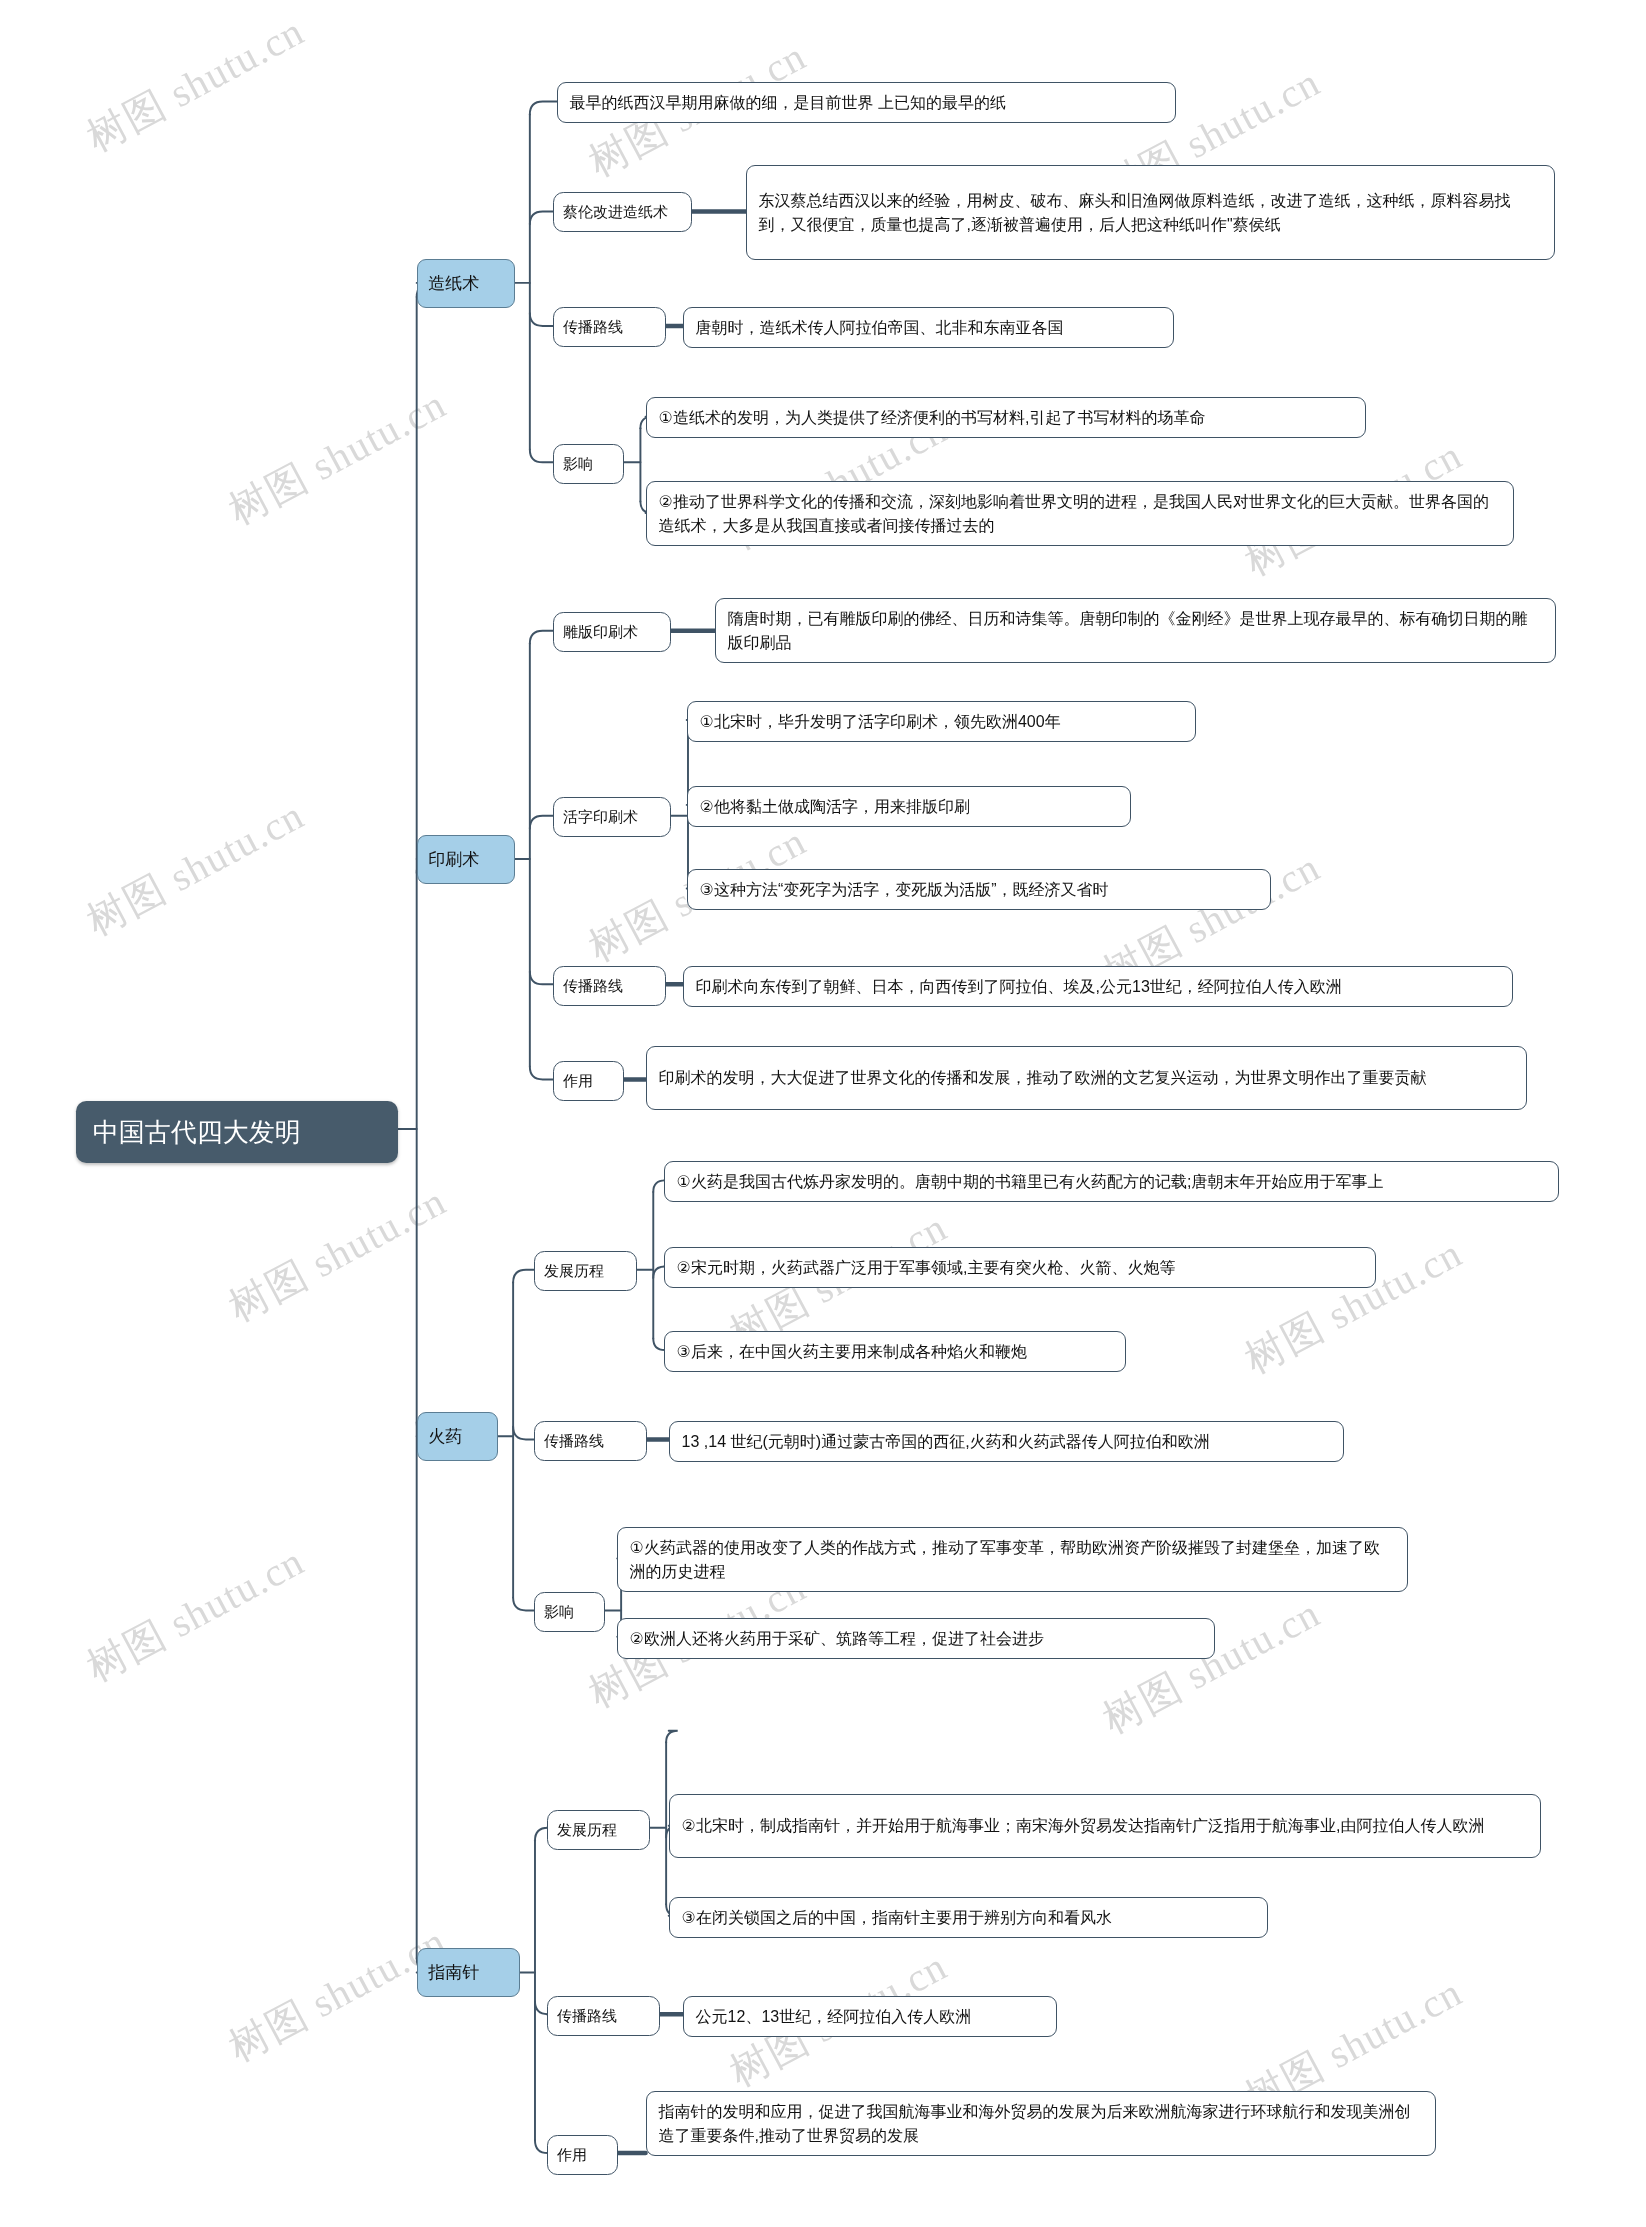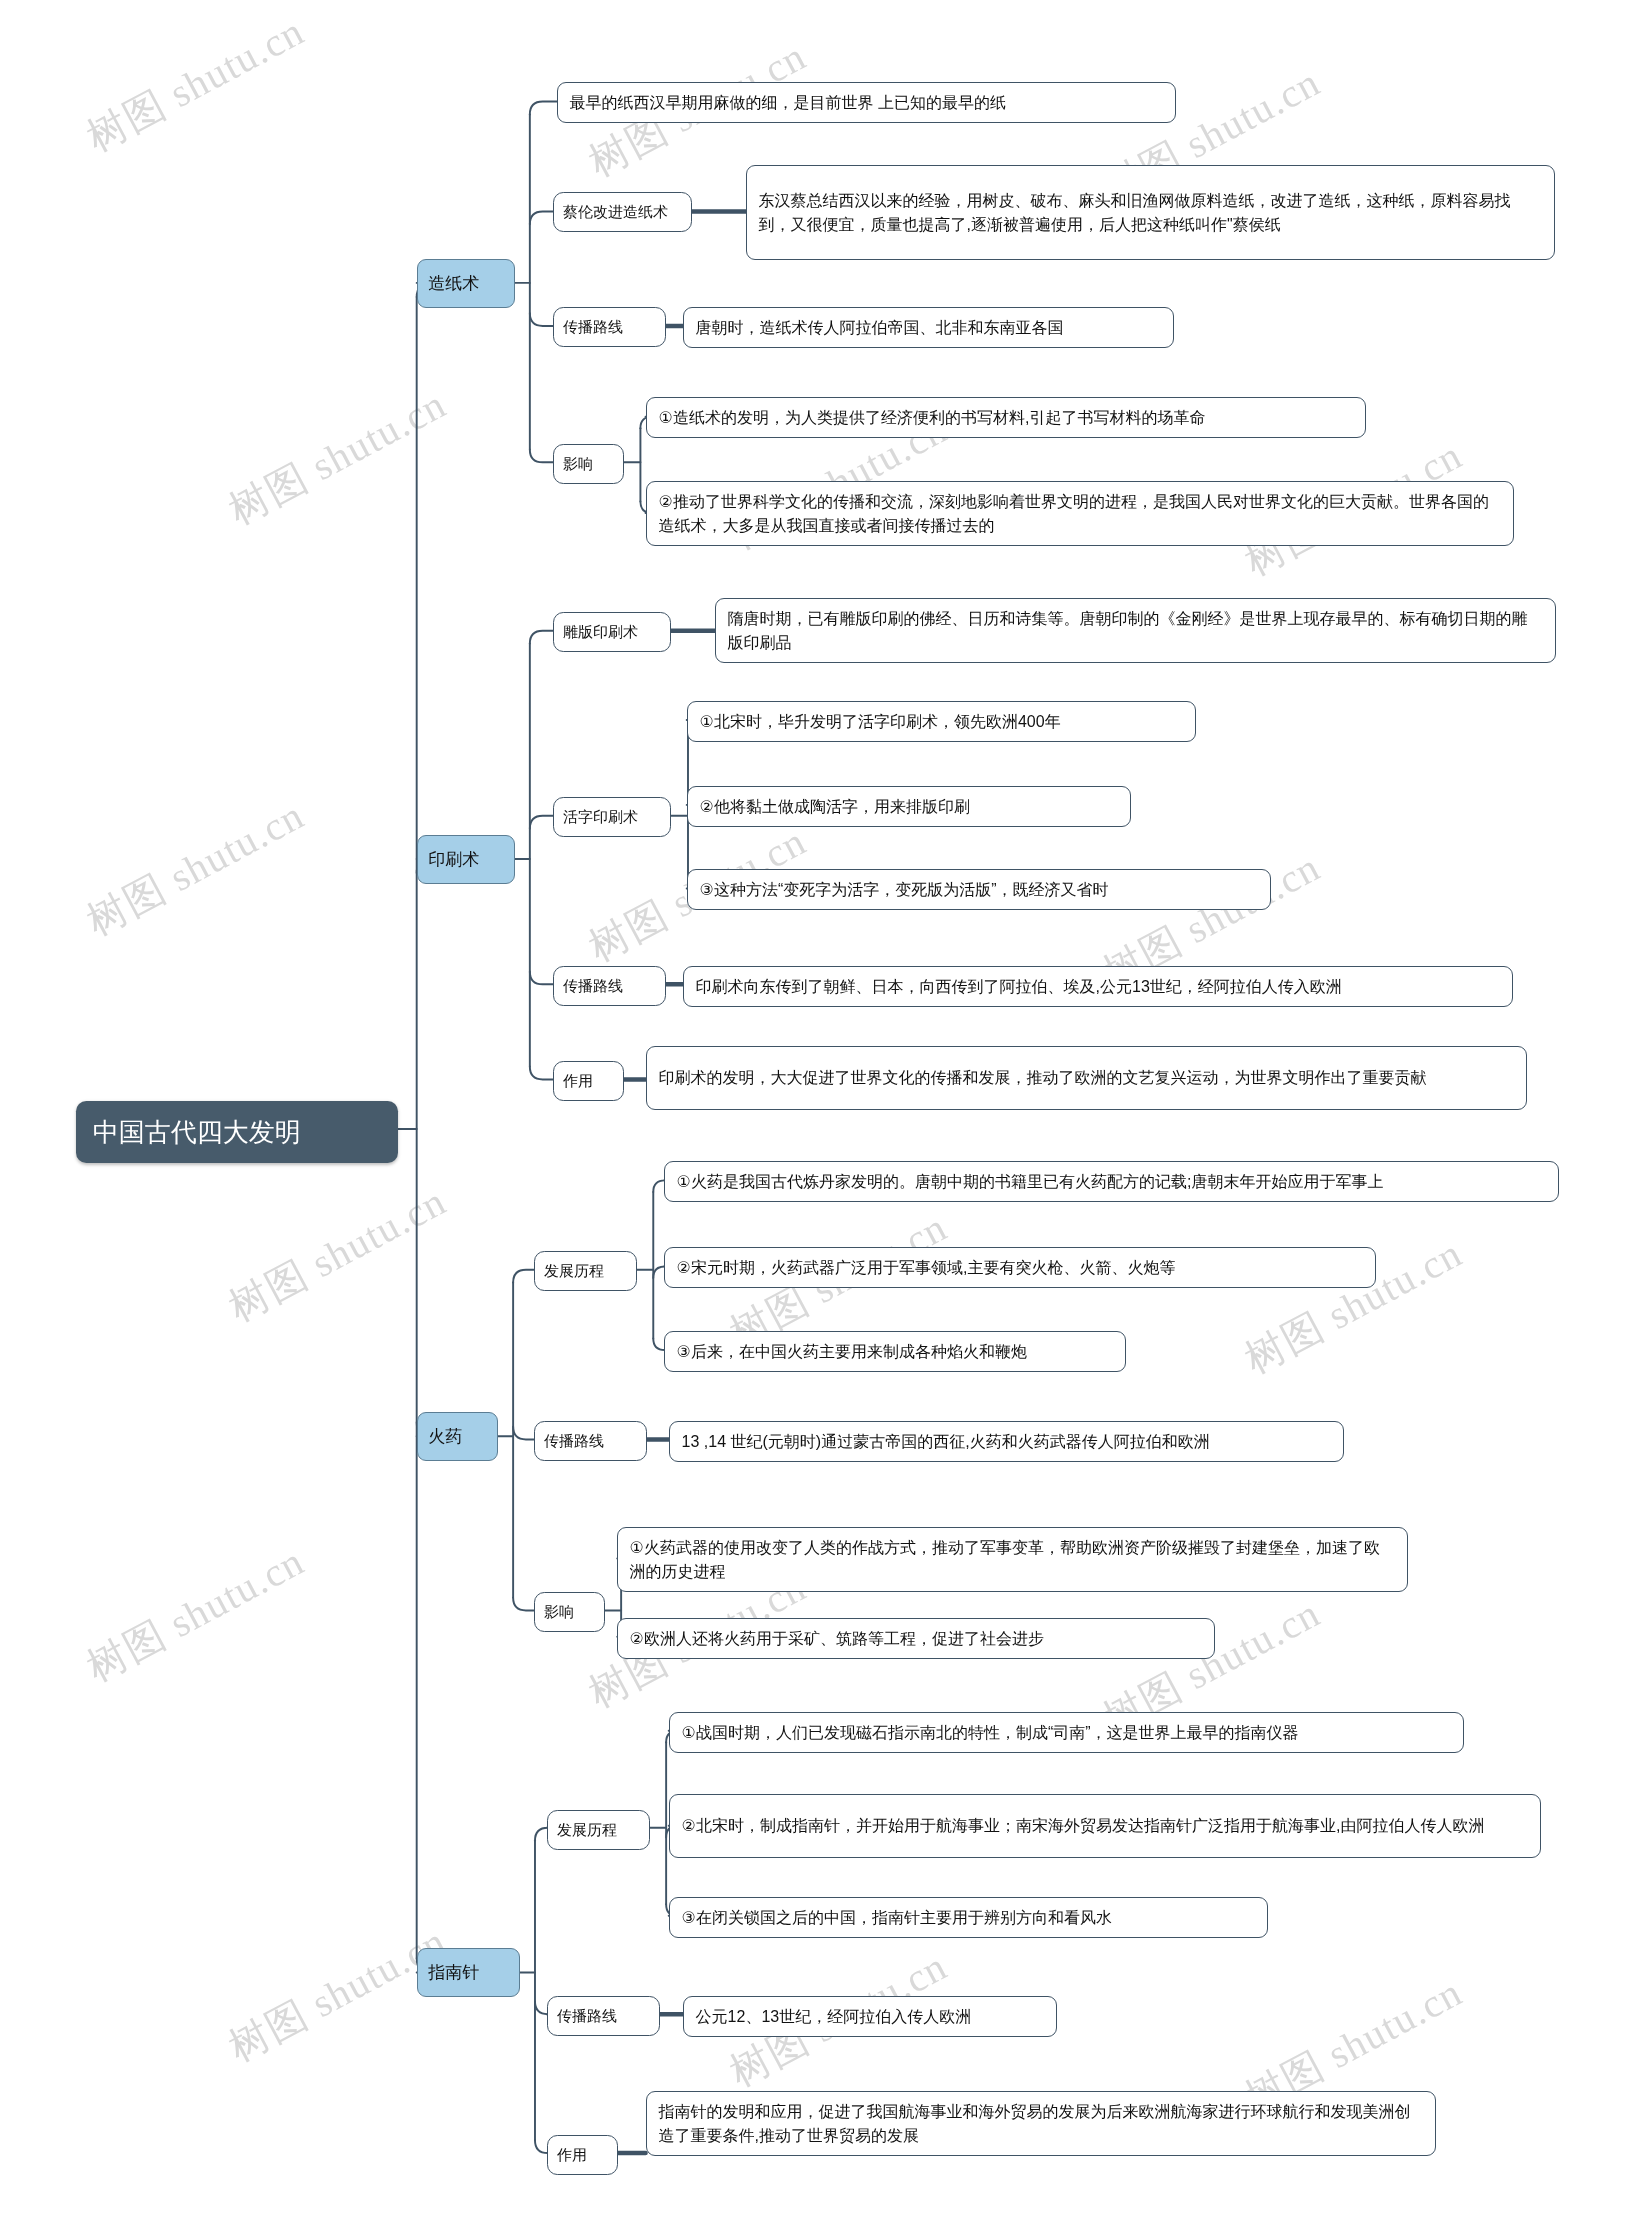--- a/index.html
+++ b/index.html
@@ -257,23 +257,20 @@
     </div>
     <div class="node leaf" style="left: 617px; top: 1527px; width: 791px; min-height: 64px;">
       <span class="txt">①火药武器的使用改变了人类的作战方式，推动了军事变革，帮助欧洲资产阶级摧毁了封建堡垒，加速了欧洲的历史进程</span>
     </div>
     <div class="node leaf" style="left: 617px; top: 1618px; width: 598px; min-height: 39px;">
       <span class="txt">②欧洲人还将火药用于采矿、筑路等工程，促进了社会进步</span>
     </div>
     <div class="node lvl2" style="left: 547px; top: 1810px; width: 103px; min-height: 37px;">
       <span class="txt">发展历程</span>
     </div>
-    <div class="node leaf" style="left: 669px; top: 1712px; width: 795px; min-height: 39px;">
-      <span class="txt">①战国时期，人们已发现磁石指示南北的特性，制成“司南”，这是世界上最早的指南仪器</span>
-    </div>
     <div class="node leaf" style="left: 669px; top: 1794px; width: 872px; min-height: 64px;">
       <span class="txt">②北宋时，制成指南针，并开始用于航海事业；南宋海外贸易发达指南针广泛指用于航海事业,由阿拉伯人传人欧洲</span>
     </div>
     <div class="node leaf" style="left: 669px; top: 1897px; width: 599px; min-height: 39px;">
       <span class="txt">③在闭关锁国之后的中国，指南针主要用于辨别方向和看风水</span>
     </div>
     <div class="node lvl2" style="left: 547px; top: 1996px; width: 113px; min-height: 37px;">
       <span class="txt">传播路线</span>
     </div>
     <div class="node leaf" style="left: 683px; top: 1996px; width: 374px; min-height: 39px;">

